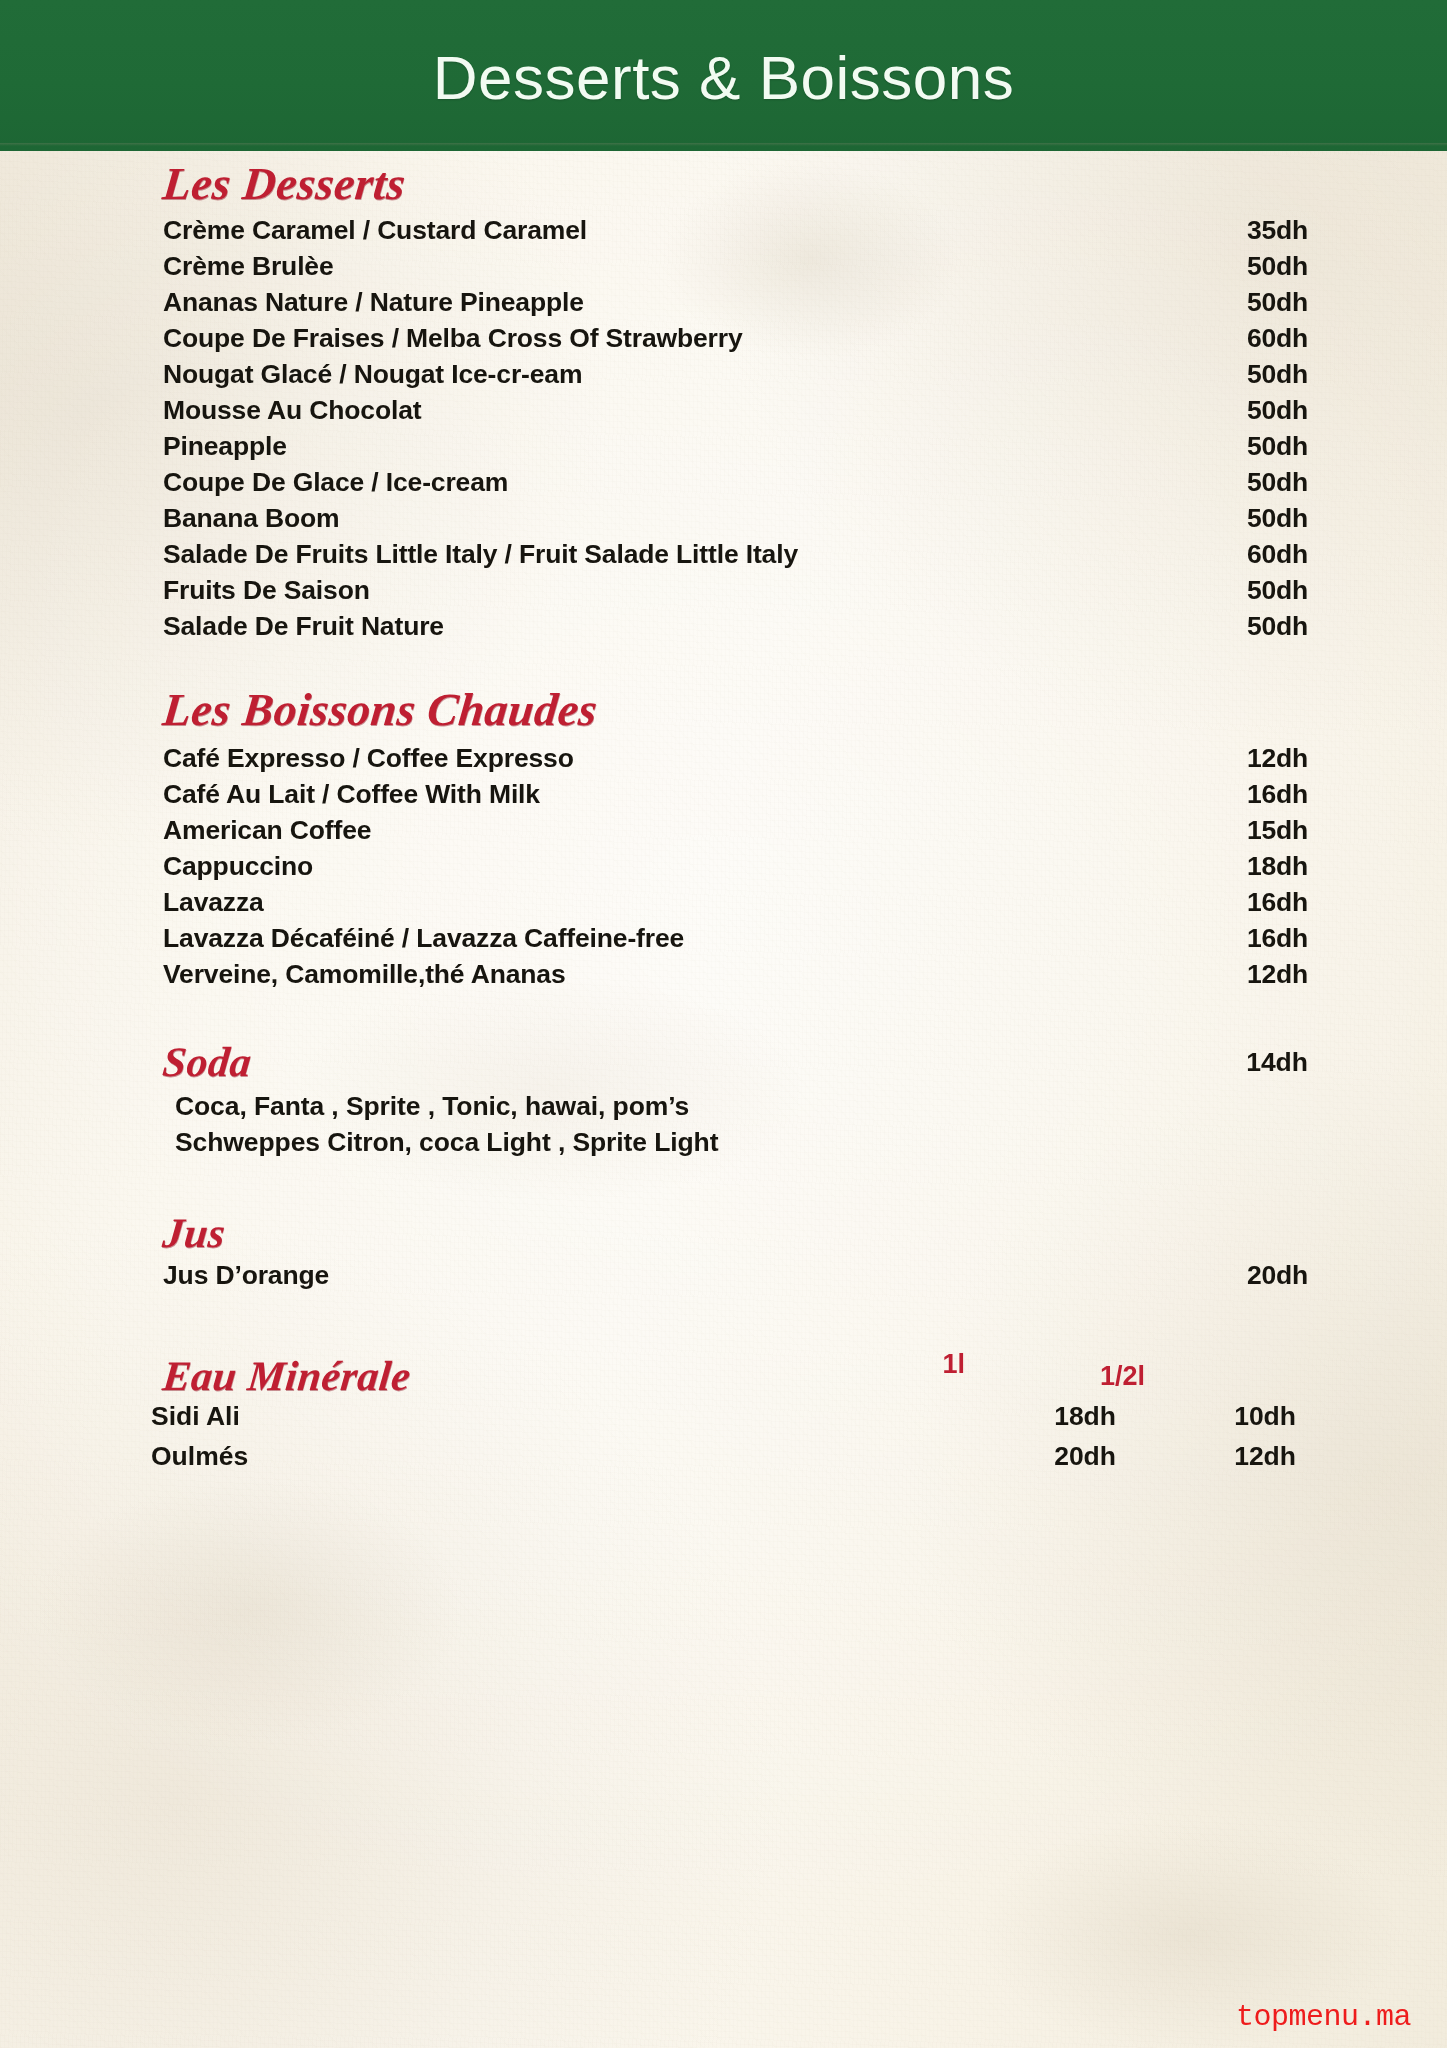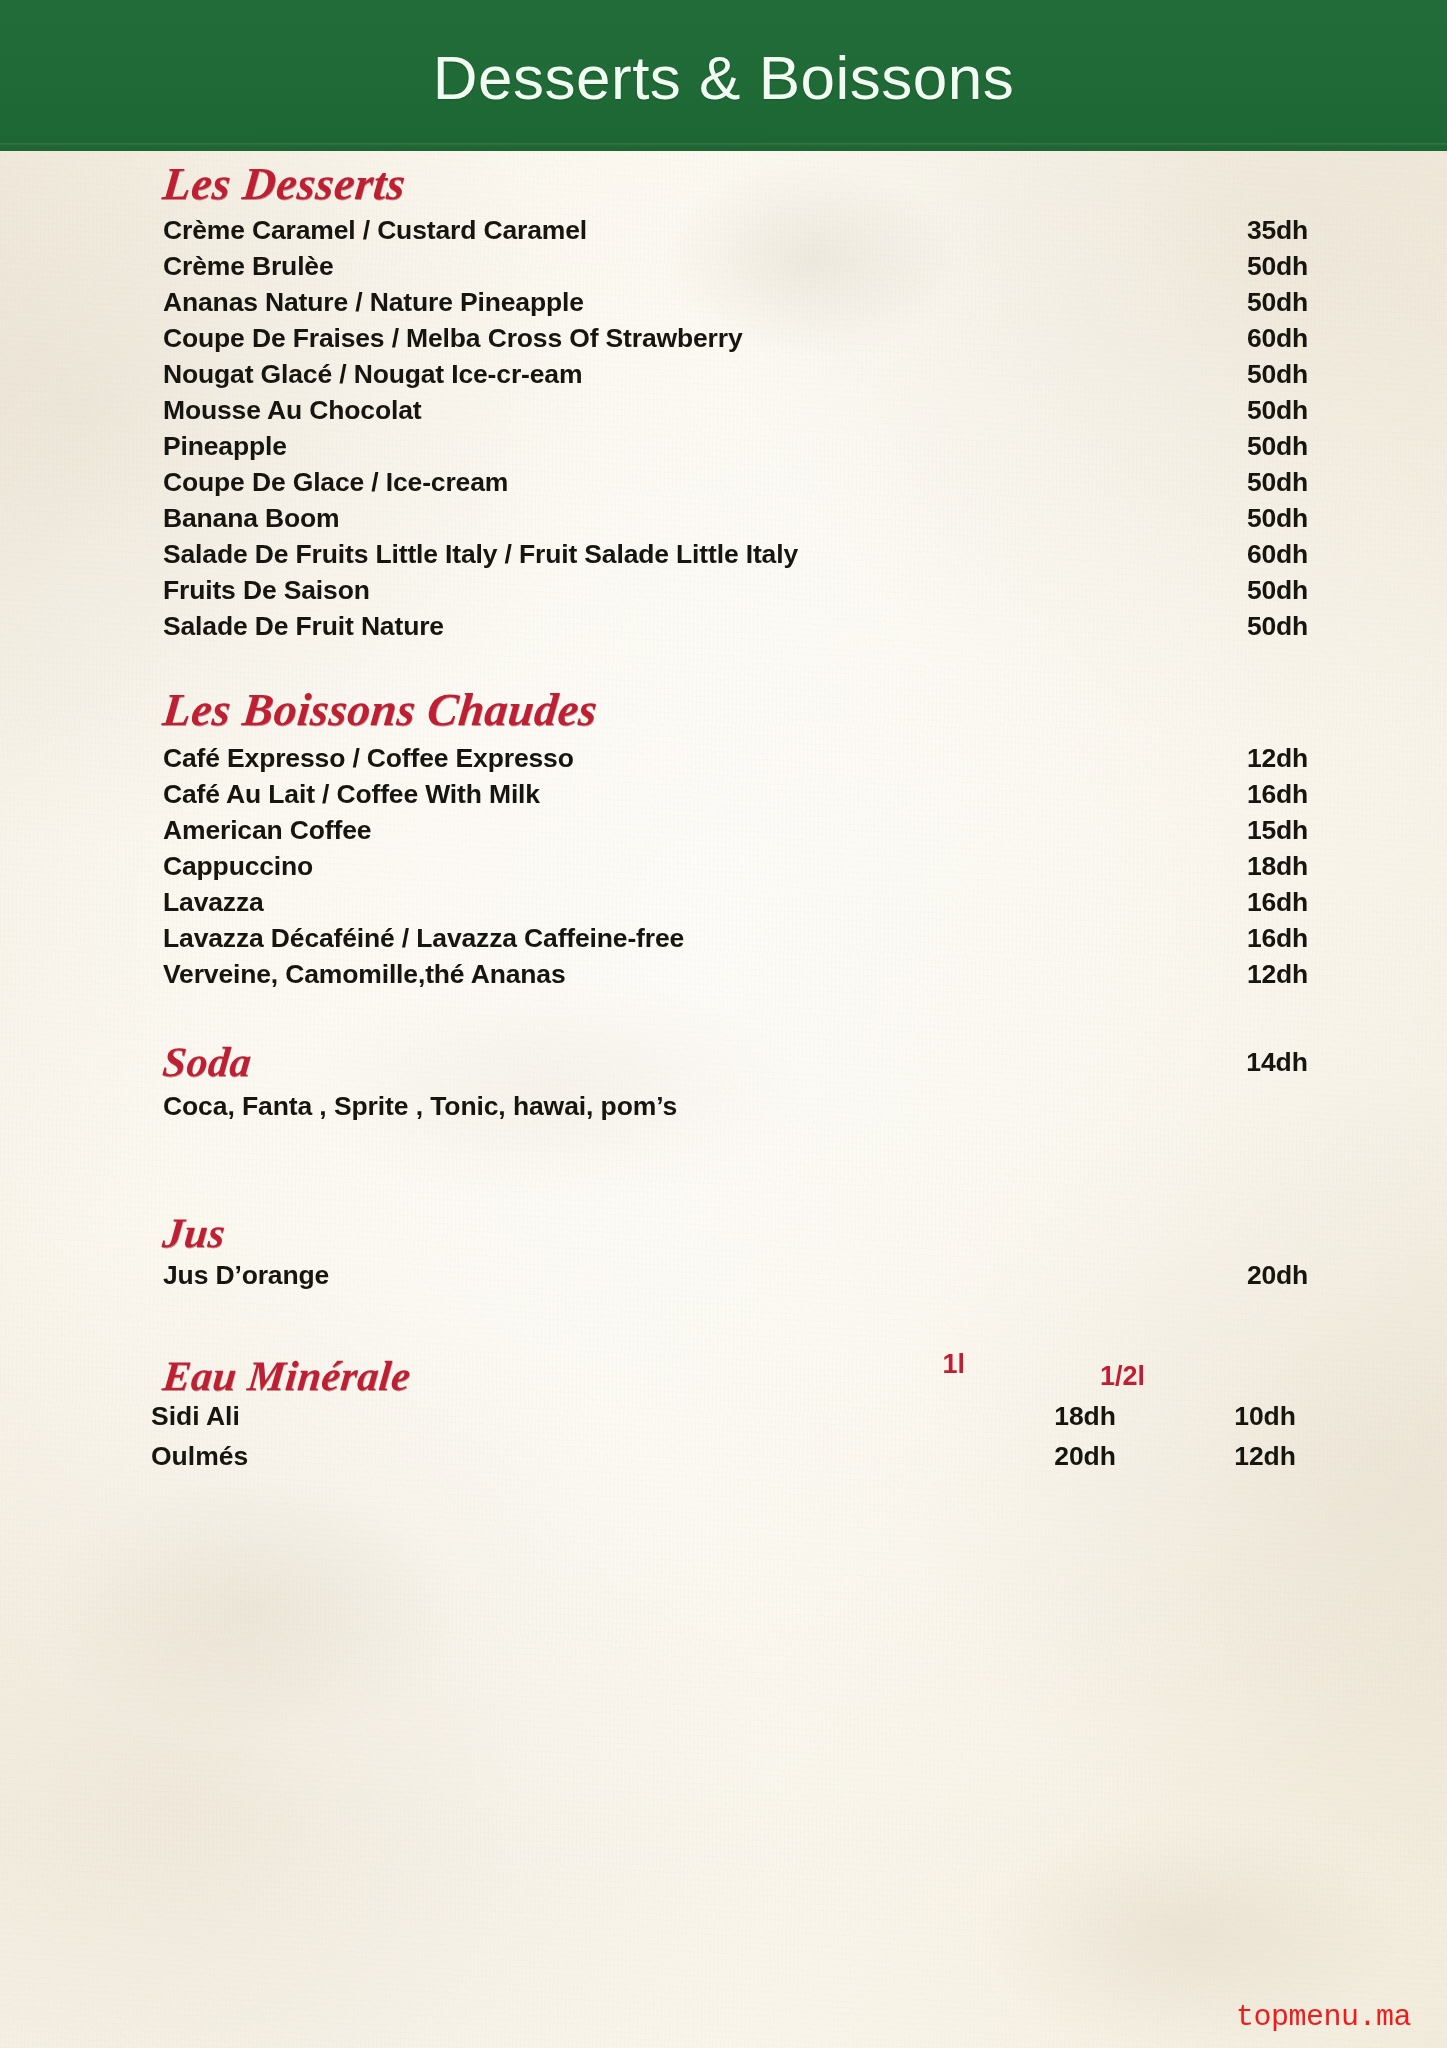--- a/index.html
+++ b/index.html
@@ -139,20 +139,21 @@
 
   
   .plain-line {
     color: #17150f;
     font-family: "Liberation Sans", sans-serif;
     font-weight: 700;
     font-size: 26.5px;
     letter-spacing: -0.1px;
     height: 36px;
     white-space: nowrap;
+    margin-left: 12px;
   }
 
   
   .heading-price {
     position: absolute;
     right: 139px;
     color: #17150f;
     font-family: "Liberation Sans", sans-serif;
     font-weight: 700;
     font-size: 26.5px;
@@ -310,20 +311,21 @@
           <span class="item-name">Verveine, Camomille,thé Ananas</span>
           <span class="item-price">12dh</span>
         </div>
       </div>
 
     <div class="section-heading small" style="top: 898px;">Soda</div>
     <div class="heading-price" style="top: 904px; text-align: right;">14dh</div>
 
     <div class="rows" id="soda-lines" style="top: 948px;">
         <div class="plain-line">Coca, Fanta , Sprite , Tonic, hawai, pom’s</div>
+        <div class="plain-line">Schweppes Citron, coca Light , Sprite Light</div>
       </div>
 
     <div class="section-heading small" style="top: 1069px;">Jus</div>
 
     <div class="rows" id="juice-rows" style="top: 1117px;">
         <div class="row">
           <span class="item-name">Jus D’orange</span>
           <span class="item-price">20dh</span>
         </div>
       </div>

